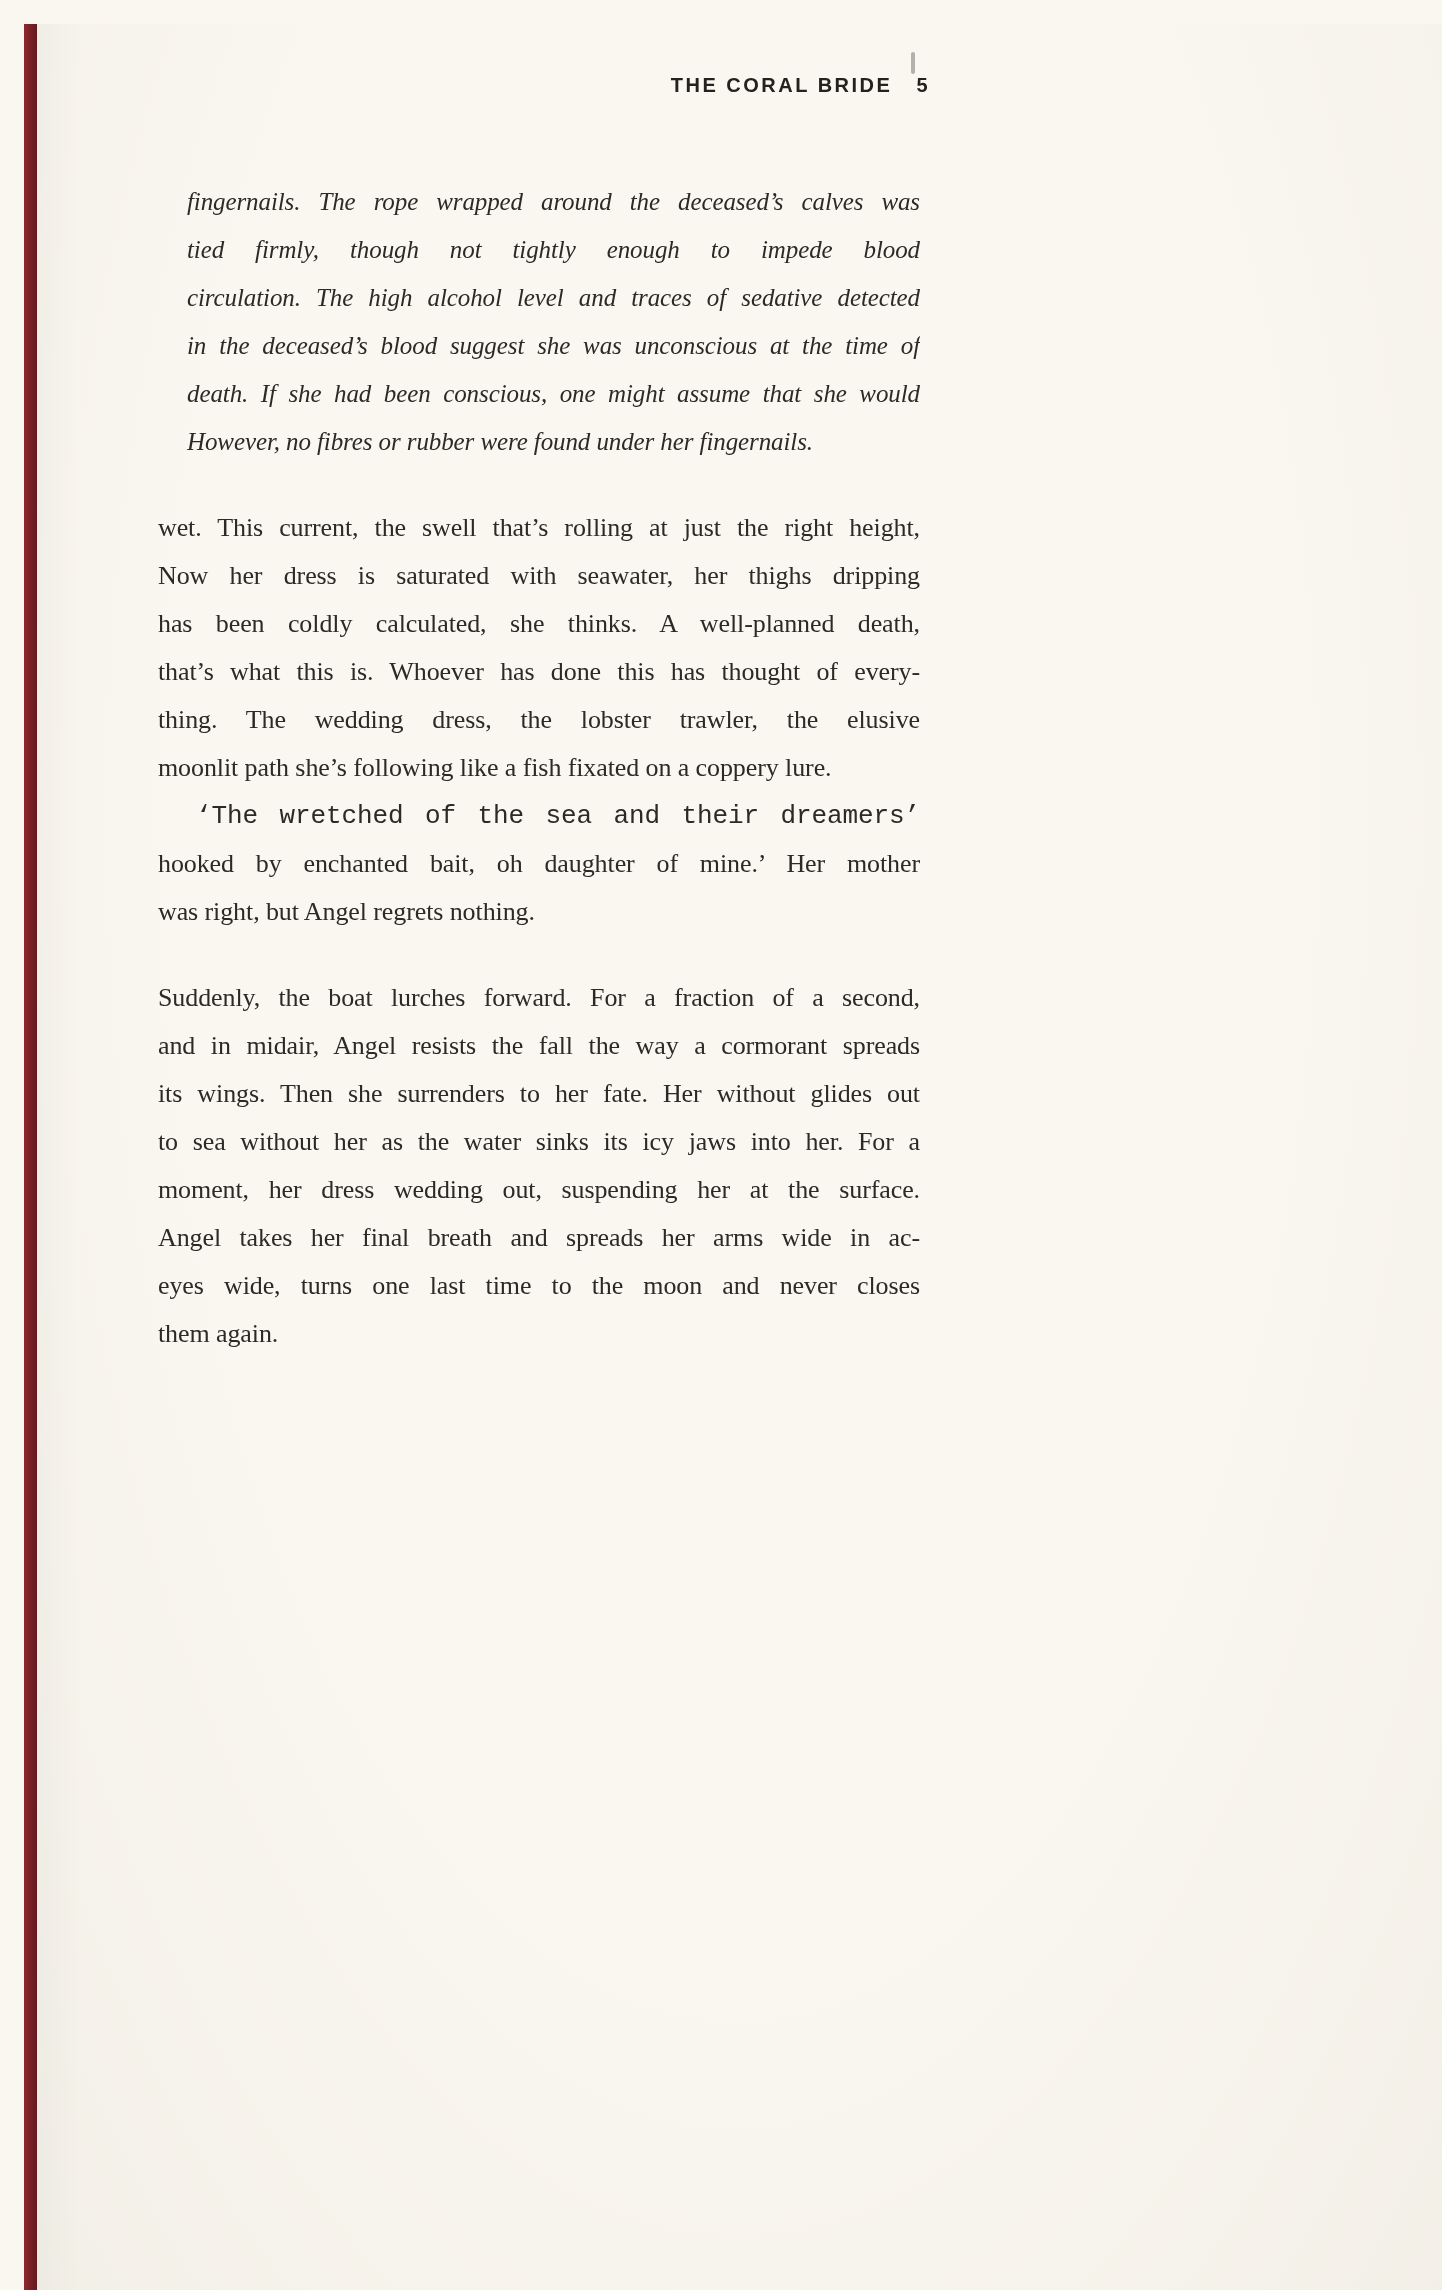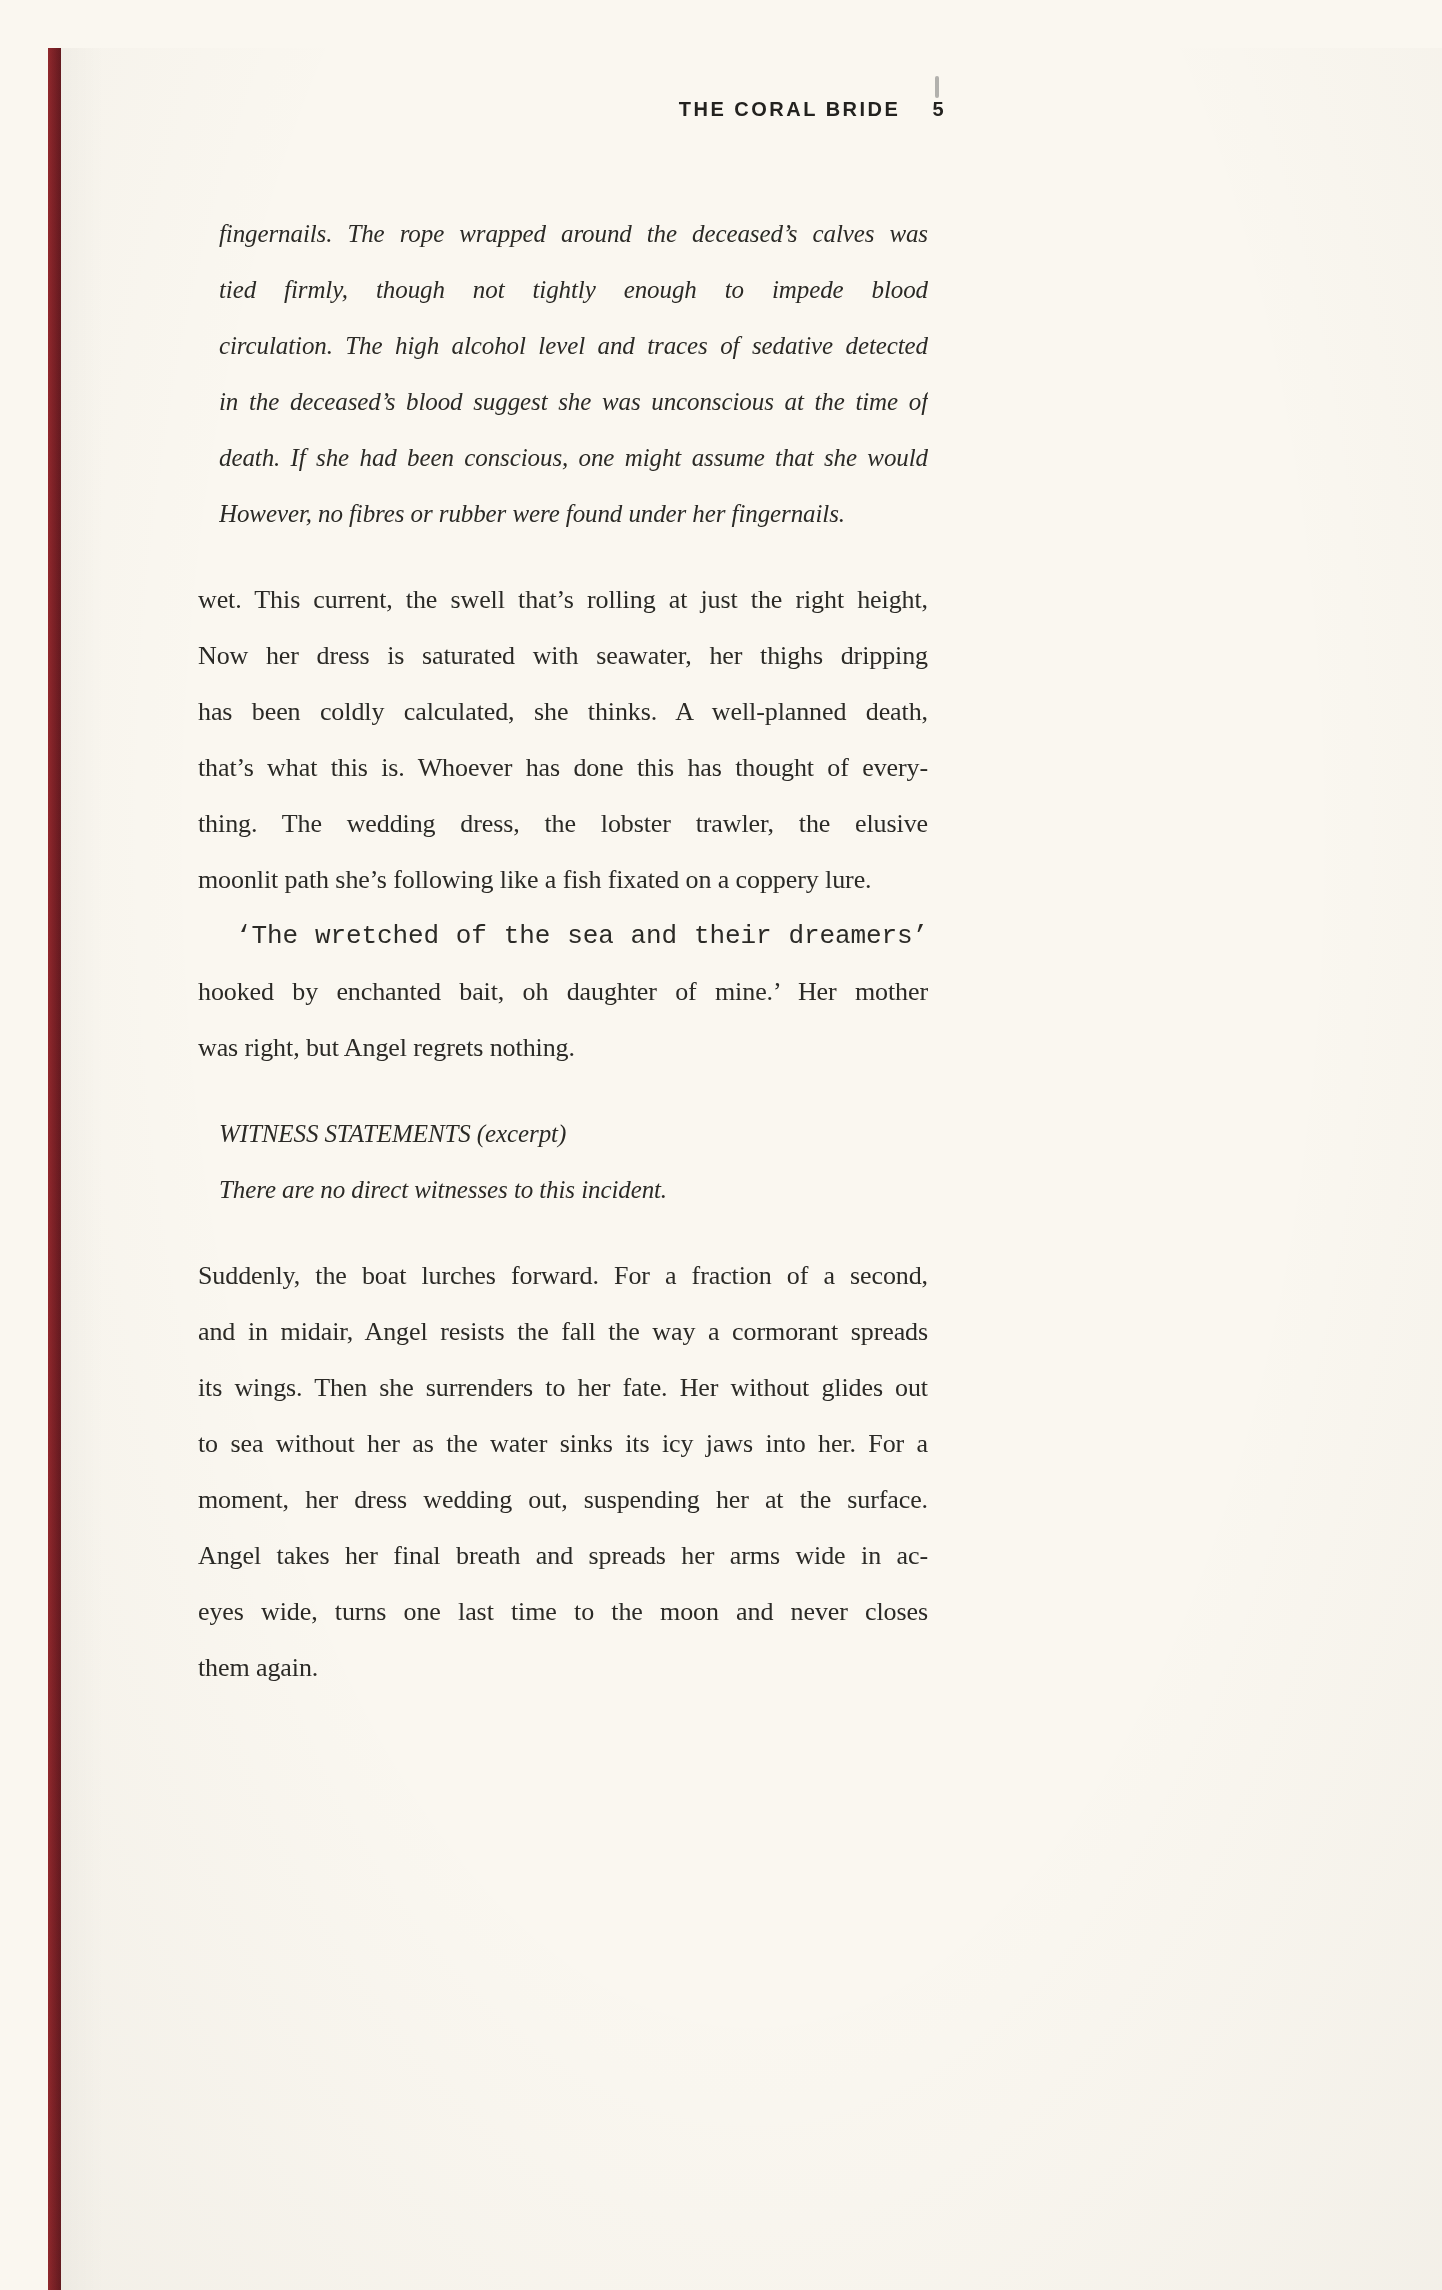--- a/index.html
+++ b/index.html
@@ -1,15 +1,15 @@
 <!DOCTYPE html>
 <html><head>
 <meta charset="utf-8">
 <style>
-  * { margin:16px; padding:0; box-sizing:border-box; }
+  * { margin:8px; padding:0; box-sizing:border-box; }
   html,body { width:1442px; height:2290px; }
   body {
     position:relative;
     background:#faf7f0;
     font-family:"Liberation Serif","DejaVu Serif",serif;
     color:#2b2a26;
     overflow:hidden;
   }
   .paper-shade {
     position:absolute; inset:0; pointer-events:none;
@@ -73,24 +73,20 @@
     <div class="line j">thing. The wedding dress, the lobster trawler, the elusive</div>
     <div class="line">moonlit path she’s following like a fish fixated on a coppery lure.</div>
   </div>
 
   <div class="block">
     <div class="line j indent">‘The wretched of the sea and their dreamers’ souls are easily</div>
     <div class="line j">hooked by enchanted bait, oh daughter of mine.’ Her mother</div>
     <div class="line">was right, but Angel regrets nothing.</div>
   </div>
 
-  <div class="block quote gap">
-    <div class="line">WITNESS STATEMENTS (excerpt)</div>
-    <div class="line">There are no direct witnesses to this incident.</div>
-  </div>
 
   <div class="block gap">
     <div class="line j">Suddenly, the boat lurches forward. For a fraction of a second,</div>
     <div class="line j">and in midair, Angel resists the fall the way a cormorant spreads</div>
     <div class="line j">its wings. Then she surrenders to her fate. Her without glides out</div>
     <div class="line j">to sea without her as the water sinks its icy jaws into her. For a</div>
     <div class="line j">moment, her dress wedding out, suspending her at the surface.</div>
     <div class="line j">Angel takes her final breath and spreads her arms wide in ac-</div>
     <div class="line j">eyes wide, turns one last time to the moon and never closes</div>
     <div class="line">them again.</div>

